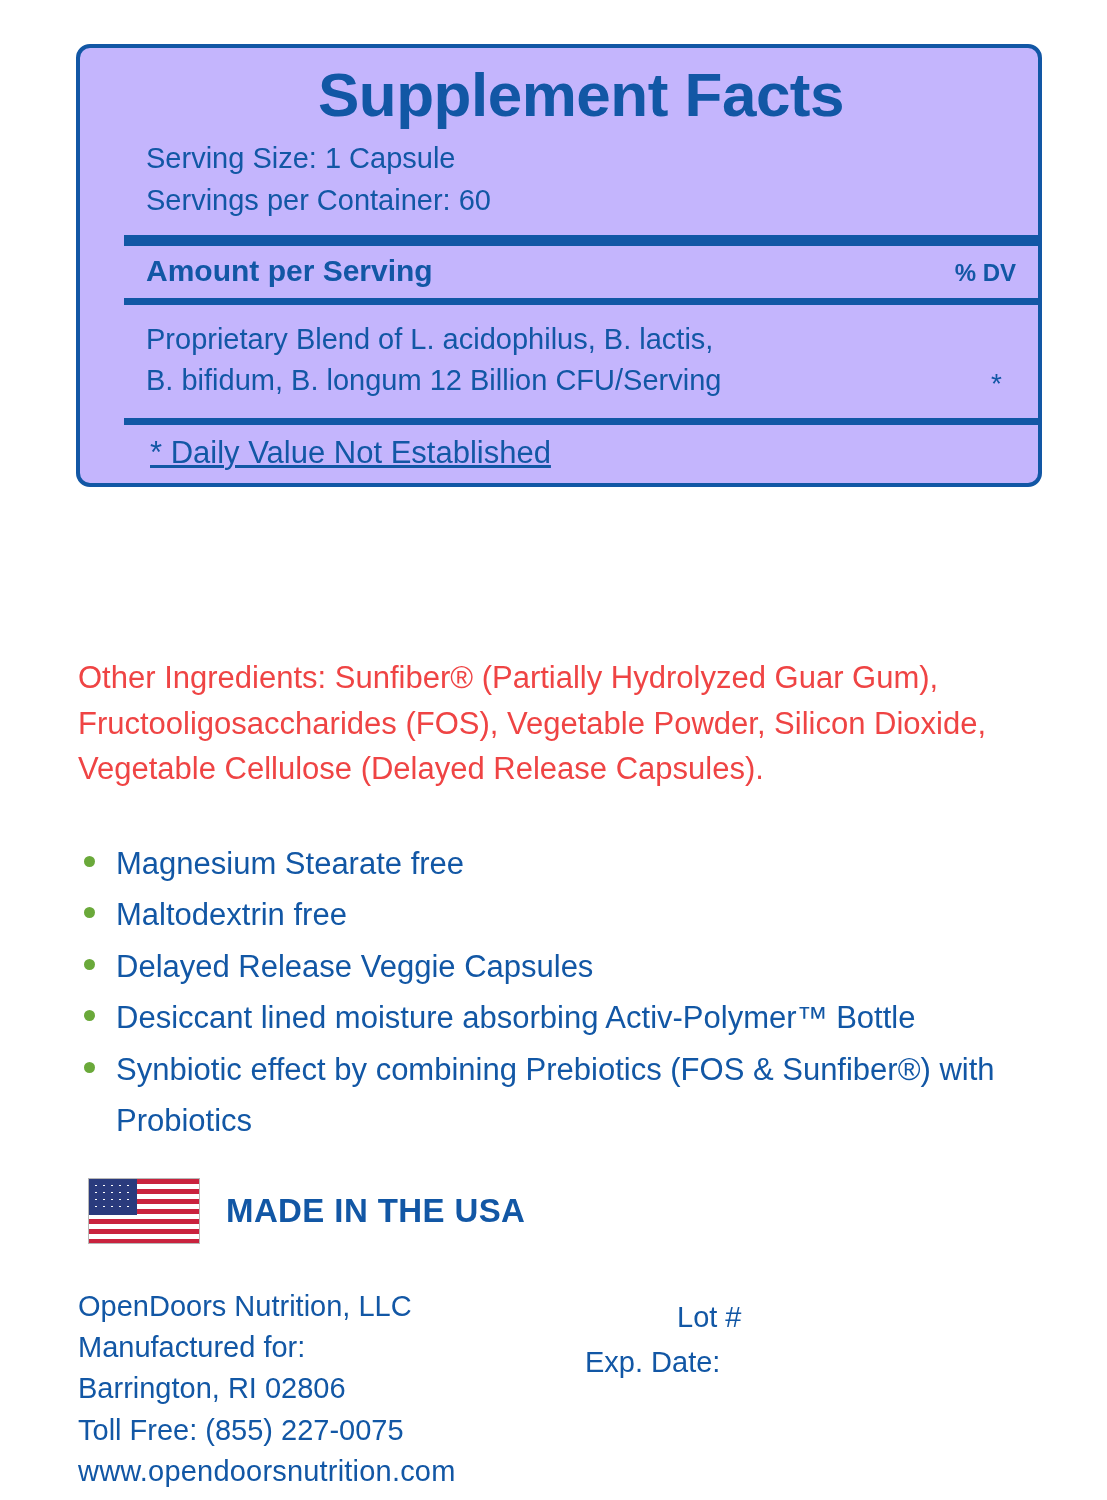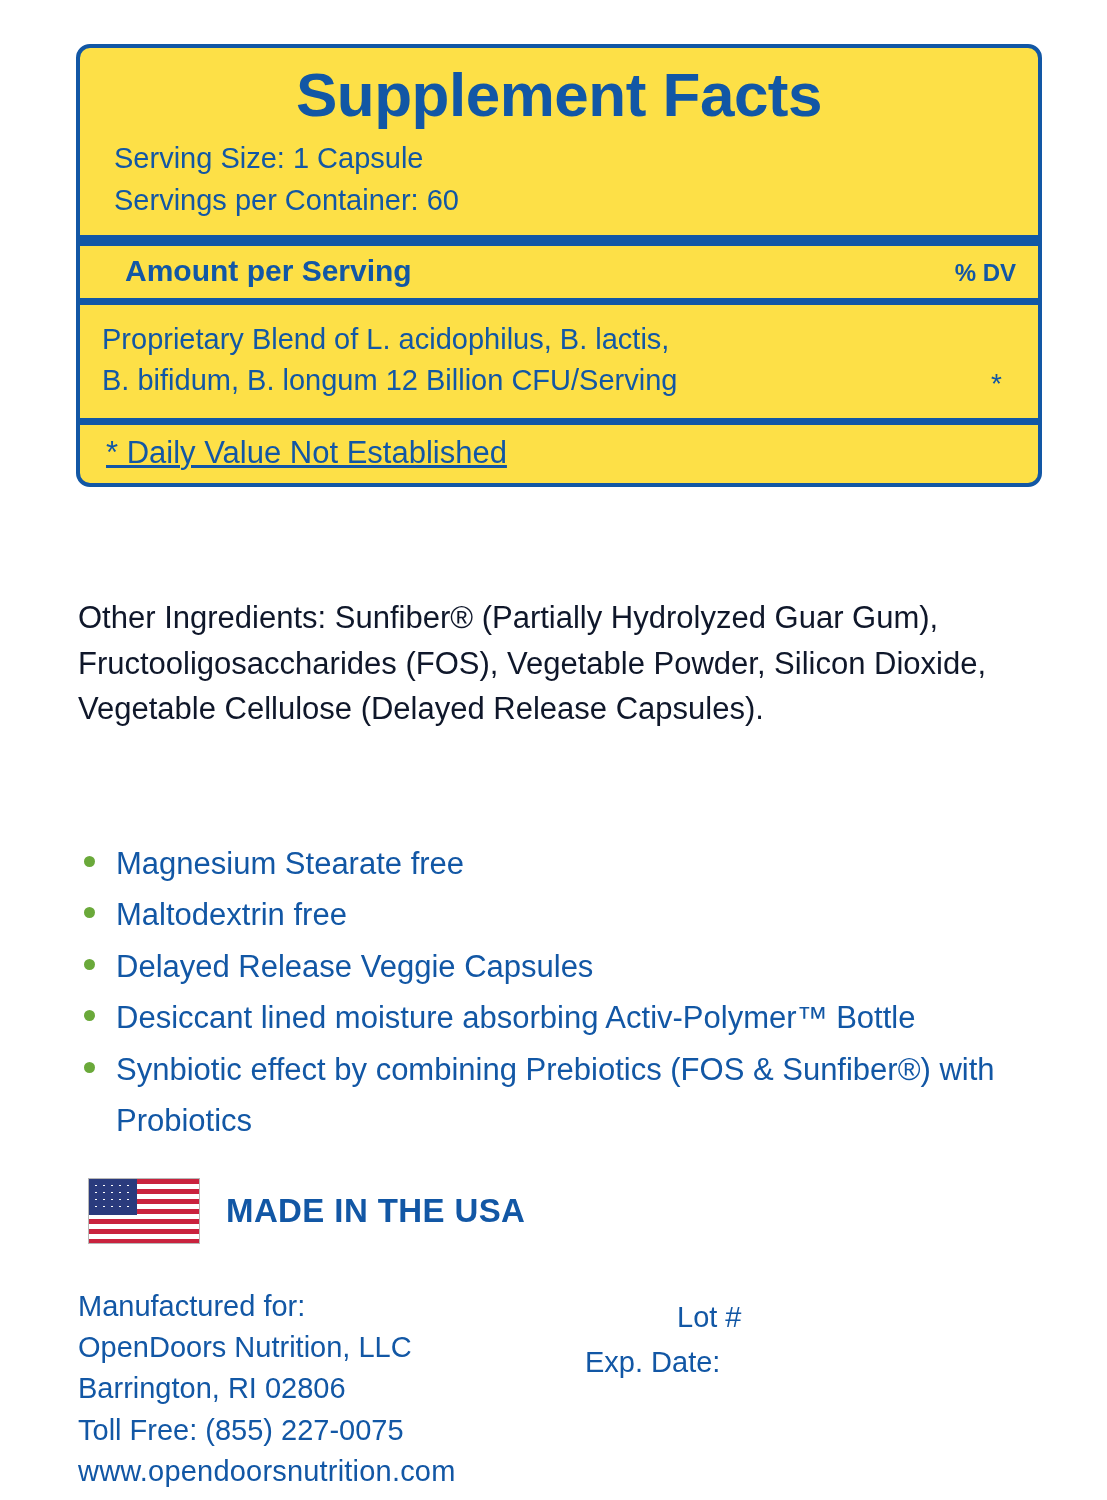--- a/index.html
+++ b/index.html
@@ -26,21 +26,22 @@
 
   
   .facts-panel {
     position: absolute;
     left: 76px;
     top: 44px;
     width: 966px;
     box-sizing: border-box;
     border: 4px solid #1257a5;
     border-radius: 14px;
-    background: #fde047;
+    background: #c4b5fd;
+    padding-left: 44px;
   }
 
   .facts-title {
     text-align: center;
     font-size: 62px;
     font-weight: bold;
     color: #1257a5;
     letter-spacing: -0.5px;
     line-height: 1.05;
     padding: 14px 0 6px 0;
@@ -49,40 +50,38 @@
   }
 
   .serving-block {
     padding: 4px 22px 14px 22px;
   }
   .serving-line {
     font-size: 29px;
     line-height: 1.45;
     color: #1257a5;
     white-space: nowrap;
-    margin-left: 12px;
   }
 
   .rule-thick {
     height: 11px;
     background: #1257a5;
     margin: 0;
   }
   .rule-med {
     height: 7px;
     background: #1257a5;
     margin: 0;
   }
 
   .amount-row {
     display: flex;
     justify-content: space-between;
     align-items: baseline;
     padding: 8px 22px 10px 22px;
-    margin-left: 23px;
   }
   .amount-label {
     font-size: 30px;
     font-weight: bold;
     color: #1257a5;
   }
   .dv-label {
     font-size: 24px;
     font-weight: bold;
     color: #1257a5;
@@ -113,25 +112,25 @@
     padding: 10px 22px 12px 26px;
     font-size: 31px;
     color: #1257a5;
     text-decoration: underline;
   }
 
   
   .other-ingredients {
     position: absolute;
     left: 78px;
-    top: 564px;
+    top: 624px;
     width: 950px;
     font-size: 31px;
     line-height: 1.47;
-    color: #0f172a;
+    color: #ef4444;
   }
 
   
   .bullets {
     position: absolute;
     left: 78px;
     top: 838px;
     width: 990px;
     list-style: none;
     margin: 0;
@@ -276,22 +275,22 @@
 
   <div class="usa-row">
     <span class="flag">
       <span class="stripes"></span>
       <span class="canton"></span>
     </span>
     <span class="usa-text">MADE IN THE USA</span>
   </div>
 
   <div class="manufacturer">
+    <div>OpenDoors Nutrition, LLC</div>
     <div>Manufactured for:</div>
-    <div>OpenDoors Nutrition, LLC</div>
     <div>Barrington, RI 02806</div>
     <div>Toll Free: (855) 227-0075</div>
     <div class="www">www.opendoorsnutrition.com</div>
   </div>
 
   <div class="lot-block">
     <div class="lot-line">Lot #</div>
     <div>Exp. Date:</div>
   </div>
 

